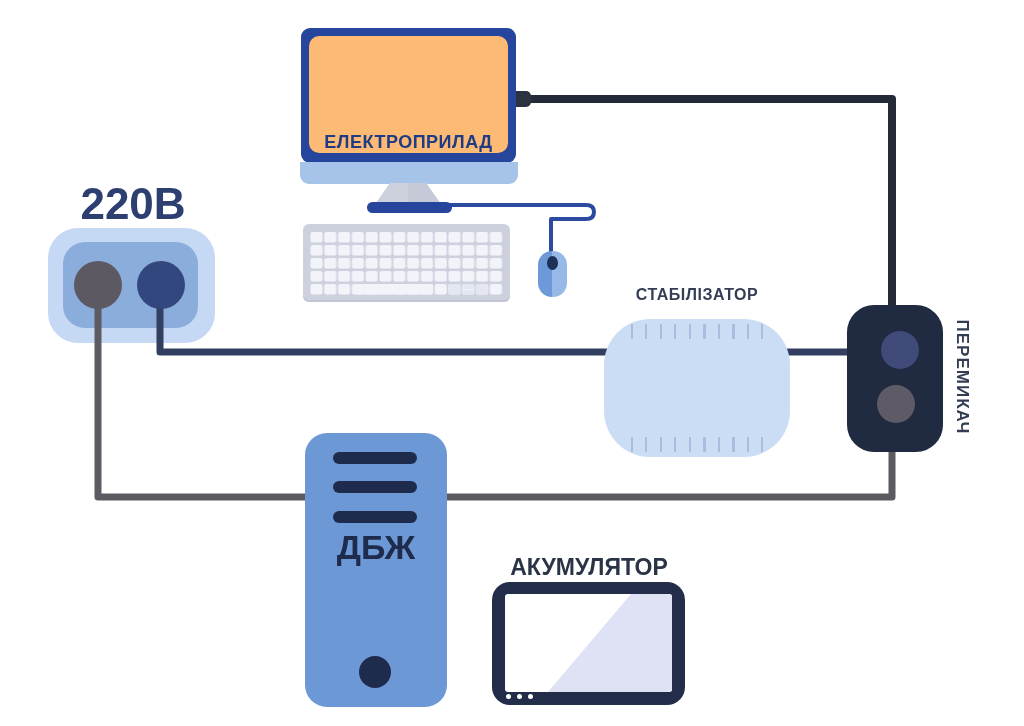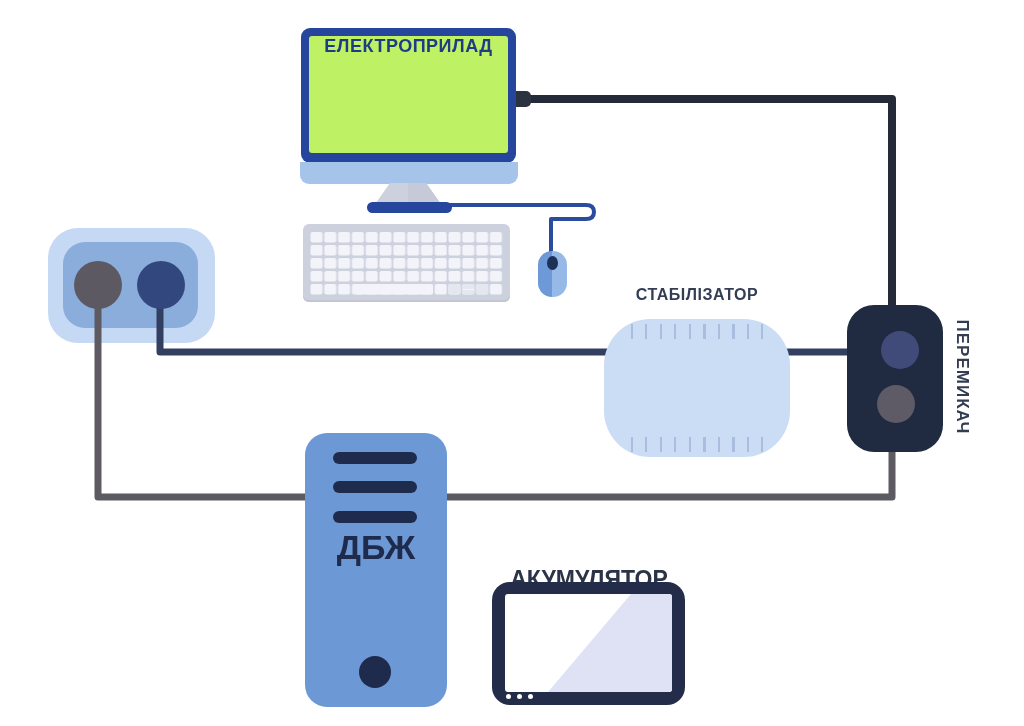--- a/index.html
+++ b/index.html
@@ -5,22 +5,22 @@
   html,body{margin:0;padding:0;background:#fff;}
   .stage{position:relative;width:1024px;height:726px;background:#ffffff;overflow:hidden;
          font-family:"Liberation Sans","DejaVu Sans",sans-serif;font-weight:bold;}
   .abs{position:absolute;}
   .wires{position:absolute;left:0;top:0;width:1024px;height:726px;z-index:2;}
   .comp{position:absolute;z-index:3;}
   .under{position:absolute;z-index:1;}
 
   
   .monitor-frame{left:301px;top:28px;width:215px;height:135px;background:#26459c;border-radius:9px;}
-  .monitor-screen{position:absolute;left:8px;top:8px;width:199px;height:117px;background:#bef264;border-radius:3px;
-                  display:flex;align-items:flex-start;justify-content:center;}
+  .monitor-screen{position:absolute;left:8px;top:8px;width:199px;height:117px;background:#fdba74;border-radius:10px;
+                  display:flex;align-items:flex-end;justify-content:center;}
   .appliance-label{color:#1e3c85;font-size:18px;letter-spacing:0.5px;}
   .monitor-chin{left:300px;top:162px;width:218px;height:22px;background:#a6c3e9;border-radius:0 0 9px 9px;}
   .monitor-stand{left:373px;top:183px;}
   .monitor-base{left:367px;top:202px;width:85px;height:11px;background:#26459c;border-radius:6px;}
 
   
   .keyboard{left:303px;top:224px;width:207px;height:78px;background:#cdd1de;border-radius:6px;
             box-shadow:inset 0 -2px 0 #c2c6d4;}
   .keyboard svg{position:absolute;left:7px;top:7px;}
 
@@ -54,21 +54,21 @@
                 letter-spacing:1px;transform:rotate(90deg);transform-origin:50% 50%;z-index:3;}
 
   
   .ups{left:305px;top:433px;width:142px;height:274px;background:#6d98d6;border-radius:22px;}
   .ups-bar{position:absolute;left:28px;width:84px;height:12px;border-radius:6px;background:#1f2b4d;}
   .ups-bar1{top:19px;} .ups-bar2{top:48px;} .ups-bar3{top:78px;}
   .ups-label{position:absolute;left:0;top:95px;width:100%;text-align:center;font-size:34px;color:#1f2b4d;}
   .ups-power{position:absolute;left:54px;top:223px;width:32px;height:32px;border-radius:50%;background:#1f2b4d;}
 
   
-  .battery-label{left:494px;top:554px;width:190px;text-align:center;font-size:23px;color:#2b3447;z-index:3;margin-top:12px;}
+  .battery-label{left:494px;top:554px;width:190px;text-align:center;font-size:23px;color:#2b3447;z-index:3;}
   .battery{left:492px;top:582px;width:193px;height:123px;background:#232d49;border-radius:18px;}
   .battery-screen{position:absolute;left:13px;top:12px;width:167px;height:98px;background:#ffffff;border-radius:3px;overflow:hidden;}
   .battery-dot{position:absolute;width:5px;height:5px;border-radius:50%;background:#ffffff;top:112px;}
   .dot1{left:14px;} .dot2{left:25px;} .dot3{left:36px;}
 
   .txt{white-space:nowrap;}
 </style>
 </head>
 <body>
 
@@ -79,20 +79,21 @@
   </div>
 
   <svg class="wires" viewBox="0 0 1024 726">
     <path d="M518 99 L892 99 L892 308" fill="none" stroke="#242a38" stroke-width="8" stroke-linejoin="round"></path>
     <rect x="511" y="91" width="20" height="16" rx="5" fill="#2b3240"></rect>
     <path d="M160 282 L160 352 L850 352" fill="none" stroke="#333f60" stroke-width="7" stroke-linejoin="round"></path>
     <path d="M98 282 L98 497 L892 497 L892 448" fill="none" stroke="#5d5a62" stroke-width="7" stroke-linejoin="round"></path>
     <path d="M448 205 H586 Q594 205 594 212 Q594 219 586 219 H551 V253" fill="none" stroke="#2b4b9e" stroke-width="4" stroke-linejoin="round"></path>
   </svg>
 
+  <div class="abs voltage-label txt">220В</div>
   <div class="socket socket-left"></div>
   <div class="socket socket-right"></div>
 
   <div class="comp monitor-frame">
     <div class="monitor-screen">
       <span class="appliance-label txt">ЕЛЕКТРОПРИЛАД</span>
     </div>
   </div>
   <div class="comp monitor-chin"></div>
   <div class="comp monitor-stand">

